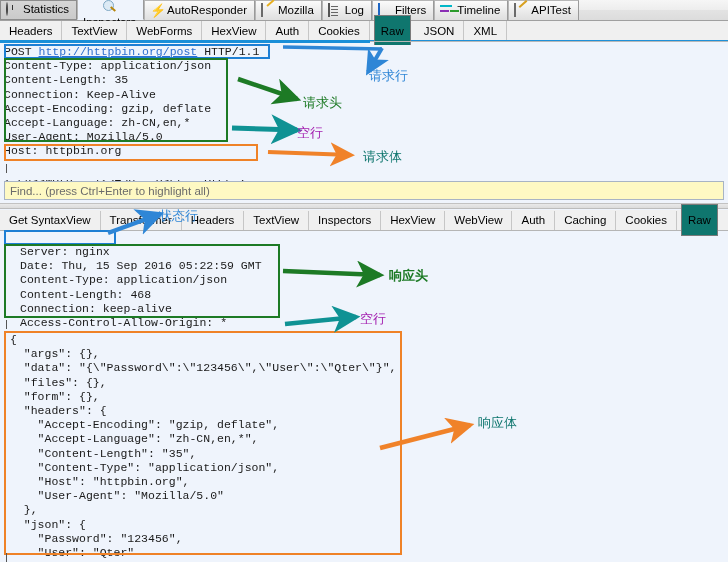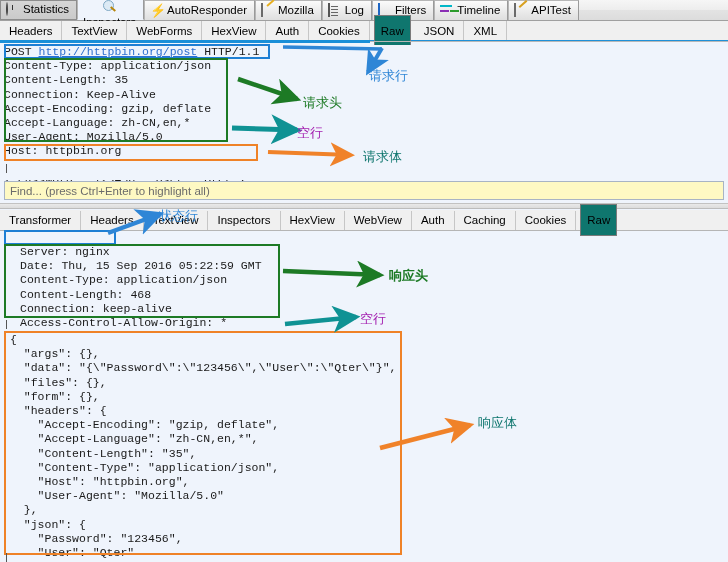--- a/index.html
+++ b/index.html
@@ -242,20 +242,21 @@
 
   <div class="splitter2"></div>
 
   <div class="findbar">
     <span>Find... (press Ctrl+Enter to highlight all)</span>
   </div>
 
   <div class="splitter"></div>
 
   <div class="subbar resp">
+    <div class="stab">Get SyntaxView</div>
     <div class="stab">Transformer</div>
     <div class="stab">Headers</div>
     <div class="stab">TextView</div>
     <div class="stab">Inspectors</div>
     <div class="stab">HexView</div>
     <div class="stab">WebView</div>
     <div class="stab">Auth</div>
     <div class="stab">Caching</div>
     <div class="stab">Cookies</div>
     <div class="stab boxed">Raw</div>

